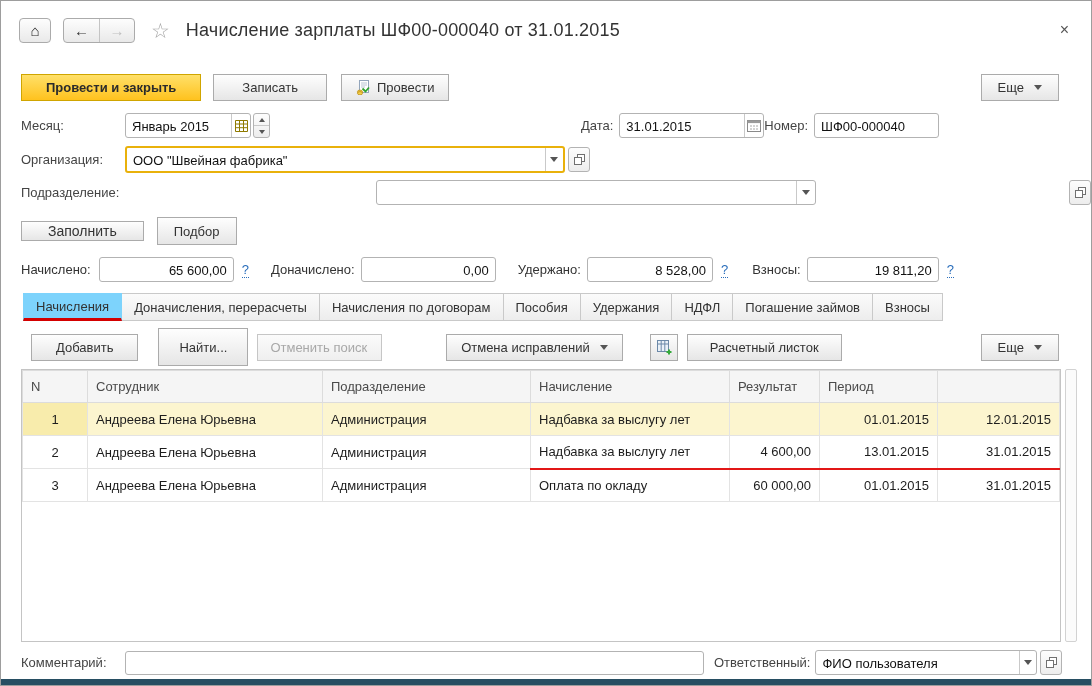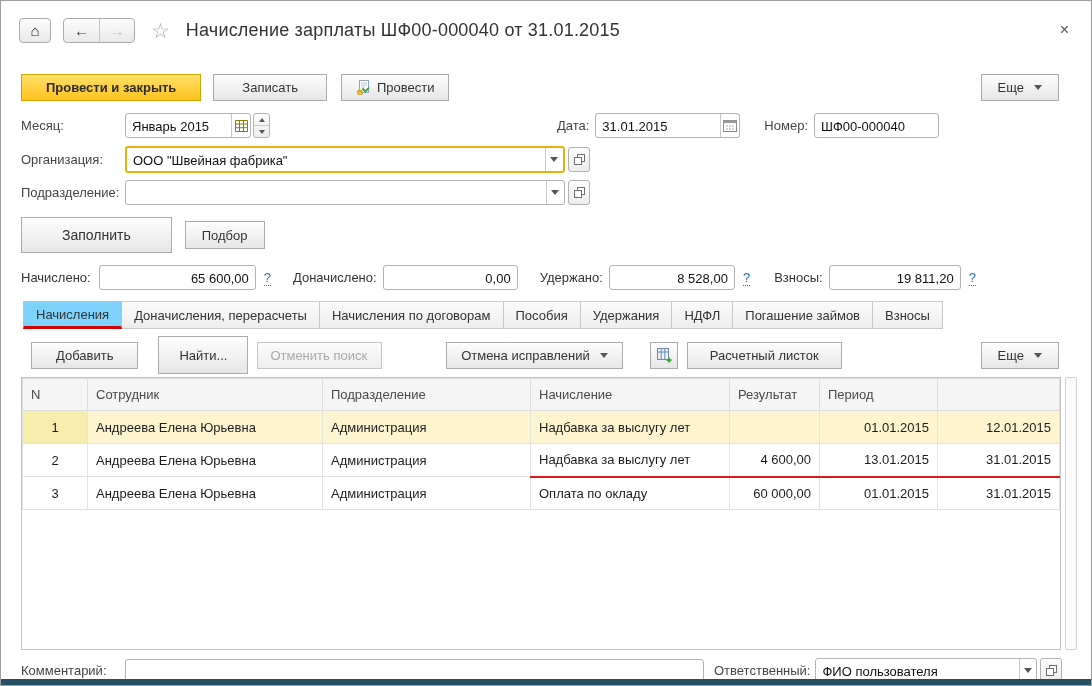--- a/index.html
+++ b/index.html
@@ -182,21 +182,21 @@
     <div class="field" style="width:145px; margin-left:6px;">
       <input class="txt" readonly="" value="31.01.2015" style="">
       <span class="icon-seg">
         <svg width="14" height="12" viewBox="0 0 14 12">
           <rect x="0.5" y="0.5" width="13" height="11" fill="#ffffff" stroke="#8a8a8a"></rect>
           <rect x="0.5" y="0.5" width="13" height="2.6" fill="#9a9a9a"></rect>
           <path d="M3 6 h2 M6 6 h2 M9 6 h2 M3 9 h2 M6 9 h2 M9 9 h2" stroke="#a8a8a8"></path>
         </svg>
       </span>
     </div>
-    <span style="margin-left:24px; color:#444;text-align:center;">Номер:</span>
+    <span style="margin-left:0; color:#444;text-align:center;">Номер:</span>
     <div class="field" style="width:125px; margin-left:6px; margin-right:152px;">
       <input class="txt" readonly="" value="ШФ00-000040" style="">
     </div>
   </div>
 
   <div class="frow" style="margin-top:8px;">
     <span class="flabel">Организация:</span>
     <div class="field focus" style="width:440px;">
       <input class="txt" readonly="" value="ООО &quot;Швейная фабрика&quot;" style="">
       <span class="dd-seg">
@@ -204,44 +204,44 @@
         </span>
     </div>
     <div class="open-btn">
       <svg width="11" height="11" viewBox="0 0 11 11">
         <rect x="3.5" y="0.5" width="7" height="7" fill="#ffffff" stroke="#707070"></rect>
         <rect x="0.5" y="3.5" width="7" height="7" fill="#ffffff" stroke="#707070"></rect>
       </svg>
     </div>
   </div>
 
-  <div class="frow" style="margin-top:7px;">
+  <div class="frow" style="margin-top:7px;justify-content:space-between;">
     <span class="flabel">Подразделение:</span>
     <div class="field" style="width:440px;">
       <input class="txt" readonly="" value="" style="">
       <span class="dd-seg">
           <i></i>
         </span>
     </div>
     <div class="open-btn">
       <svg width="11" height="11" viewBox="0 0 11 11">
         <rect x="3.5" y="0.5" width="7" height="7" fill="#ffffff" stroke="#707070"></rect>
         <rect x="0.5" y="3.5" width="7" height="7" fill="#ffffff" stroke="#707070"></rect>
       </svg>
     </div>
   </div>
 
   <div class="frow" style="margin-top:12px;">
-    <div class="btn" style="height:36px; padding:0 40px; font-size:14px;">Заполнить</div>
+    <div class="btn" style="height:20px; padding:0 26px; font-size:14px;">Заполнить</div>
     <div class="btn" style="height:28px; margin-left:13px; padding:0 16px;">Подбор</div>
   </div>
 
   <div class="frow" style="margin-top:12px;">
     <span>Начислено:</span>
-    <div class="field" style="width:157px; margin-left:8px;">
+    <div class="field" style="width:135px; margin-left:8px;">
       <input class="txt num-val" readonly="" value="65 600,00" style="">
     </div>
     <a class="help">?</a>
 
     <span style="margin-left:22px;">Доначислено:</span>
     <div class="field" style="width:135px; margin-left:6px;justify-content:center;">
       <input class="txt num-val" readonly="" value="0,00" style="">
     </div>
 
     <span style="margin-left:22px;">Удержано:</span>

